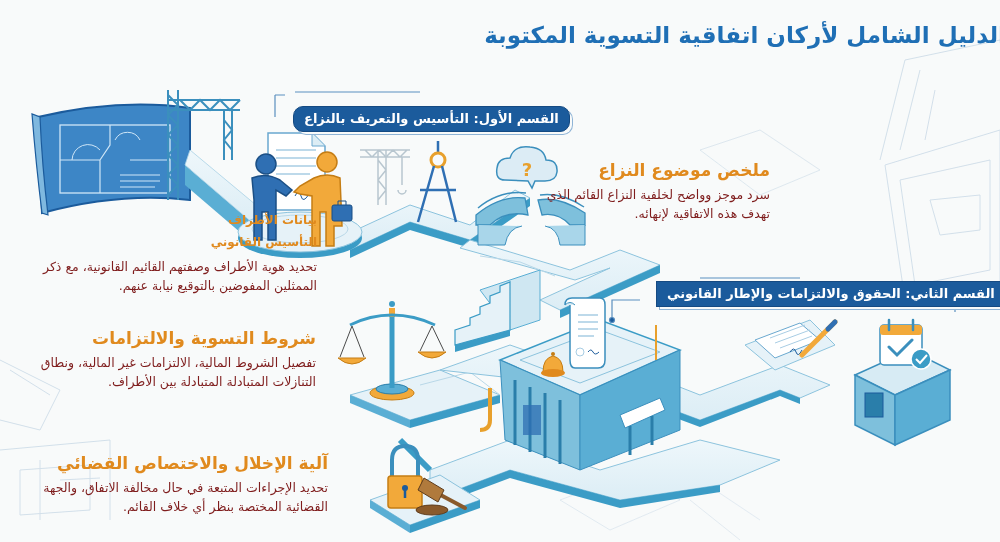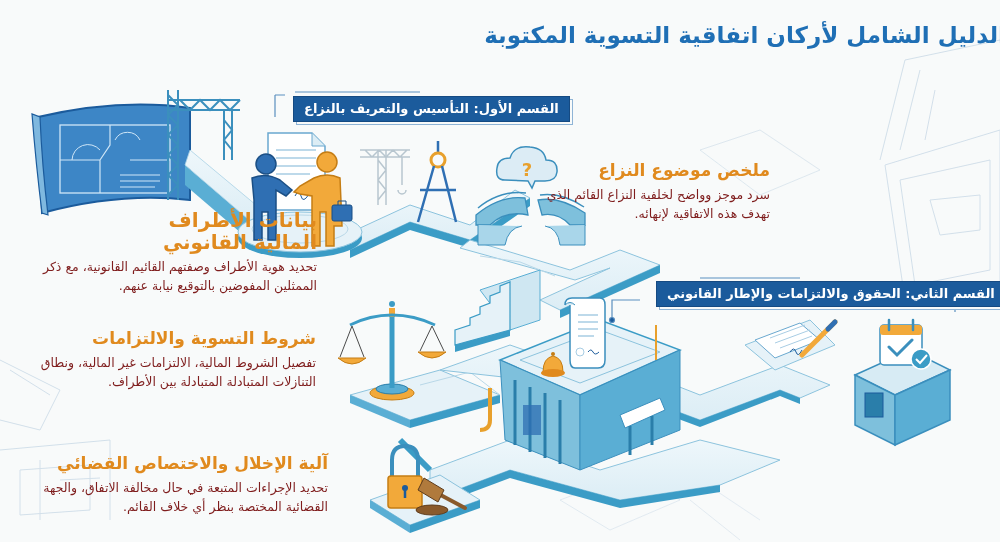--- a/index.html
+++ b/index.html
@@ -24,34 +24,34 @@
     position: absolute;
     background: #1b5b9c;
     color: #ffffff;
     font-size: 13px;
     font-weight: bold;
     padding: 4px 10px 5px;
     white-space: nowrap;
     border: 1px solid #154a82;
     box-shadow: 3px 3px 0 -1px #f8fafa, 3px 3px 0 0 #8fb4d6;
   }
-  .banner-1 { top: 96px; left: 293px; }
+  .banner-1 { top: 106px; left: 293px; border-radius: 10px; }
   .banner-2 { top: 281px; left: 656px; }
 
   .block { position: absolute; }
   .block .heading {
     color: #e08a1e; font-weight: bold; font-size: 17px; line-height: 21px;
   }
   .block .body {
     color: #7f1d1d; font-size: 12.5px; line-height: 19px; margin-top: 4px;
   }
 
   .b-summary { top: 160px; right: 230px; width: 230px; }
   .b-parties { top: 209px; right: 683px; width: 300px; }
-  .b-parties .heading { font-size: 20px; line-height: 22px; }
+  .b-parties .heading { font-size: 12px; line-height: 22px; }
   .b-terms   { top: 328px; right: 684px; width: 300px; }
   .b-breach  { top: 453px; right: 672px; width: 320px; }
   .b-effect  { top: 458px; right: 10px; width: 270px; }
 </style>
 </head>
 <body>
 
 <div class="canvas">
 
   <svg class="art" viewBox="0 0 1000 542">
@@ -260,21 +260,21 @@
   <div class="section-banner banner-1">القسم الأول: التأسيس والتعريف بالنزاع</div>
   <div class="section-banner banner-2">القسم الثاني: الحقوق والالتزامات والإطار القانوني</div>
 
   <div class="block b-summary">
     <div class="heading">ملخص موضوع النزاع</div>
     <div class="body">سرد موجز وواضح لخلفية النزاع القائم الذي تهدف هذه الاتفاقية لإنهائه.</div>
   </div>
 
   <div class="block b-parties">
     <div class="heading">بيانات الأطراف</div>
-    <div class="heading">المالية القانوني</div>
+    <div class="heading">التأسيس القانوني</div>
     <div class="body">تحديد هوية الأطراف وصفتهم القائيم القانونية، مع ذكر الممثلين المفوضين بالتوقيع نيابة عنهم.</div>
   </div>
 
   <div class="block b-terms">
     <div class="heading">شروط التسوية والالتزامات</div>
     <div class="body">تفصيل الشروط المالية، الالتزامات غير المالية، ونطاق التنازلات المتبادلة المتبادلة بين الأطراف.</div>
   </div>
 
   <div class="block b-breach">
     <div class="heading">آلية الإخلال والاختصاص القضائي</div>

